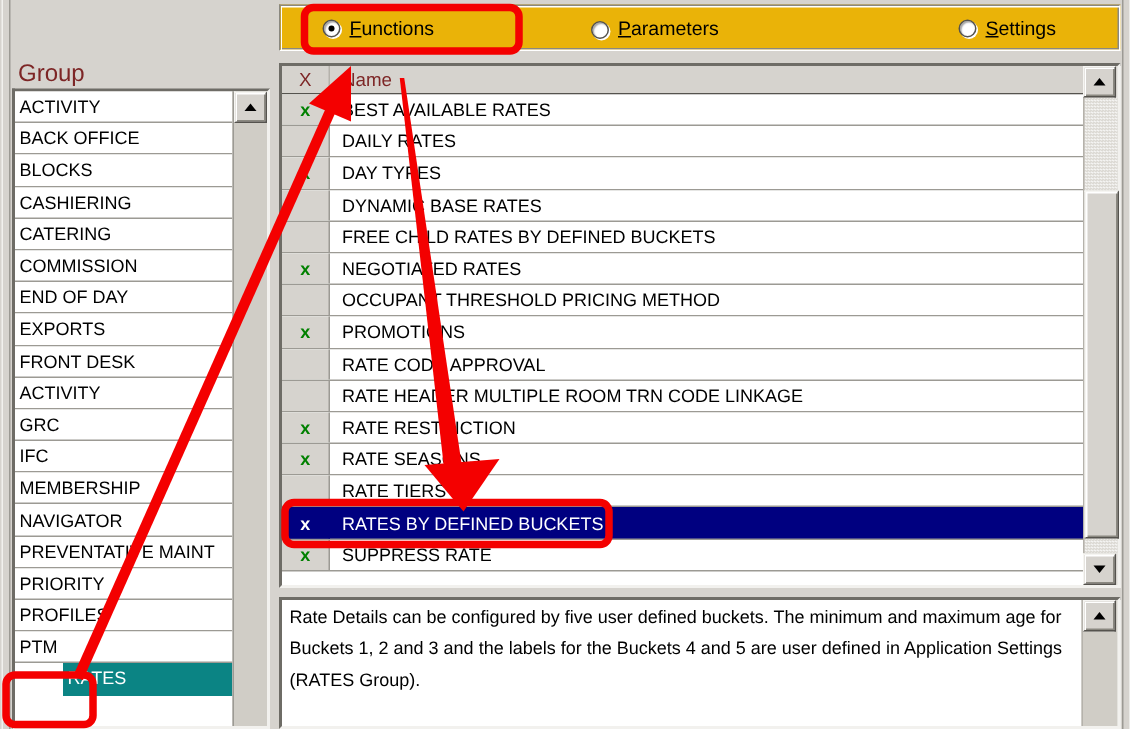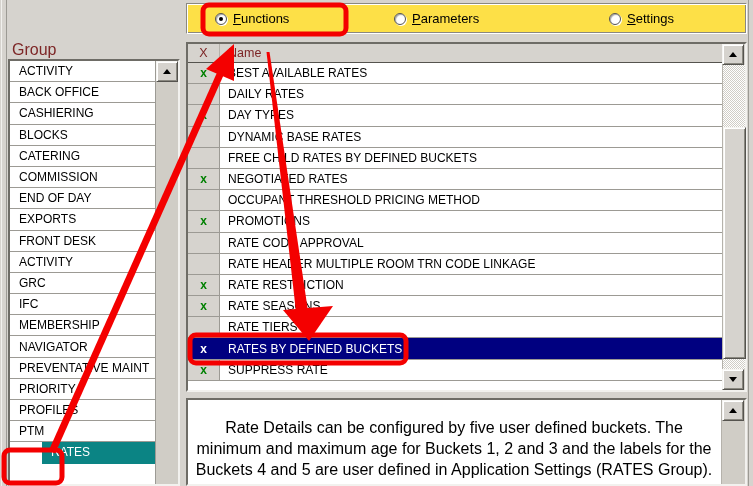--- a/index.html
+++ b/index.html
@@ -10,38 +10,38 @@
     -webkit-font-smoothing:none;
   }
   
   .frame-left { position:absolute; left:1px; top:0; width:4px; height:486px;
     border-left:1px solid #f2f1ee; border-right:1px solid #9c9a94; }
   .frame-right { position:absolute; left:748px; top:0; width:4px; height:486px;
     border-left:1px solid #9c9a94; border-right:1px solid #f2f1ee; }
 
   
   .radio-bar { position:absolute; left:186px; top:3px; width:561px; height:31px;
-    box-sizing:border-box; background:#fde047;
+    box-sizing:border-box; background:#eab308;
     border:1px solid; border-color:#8a8880 #fff #fff #8a8880;
     box-shadow: inset 1px 1px 0 #fff, inset -1px -1px 0 #8a8880; }
   .radio { position:absolute; top:7px; display:flex; align-items:center; gap:6px; cursor:default; }
   .rb { width:12px; height:12px; border-radius:50%; background:#fff; box-sizing:border-box;
     border:1px solid #55534e; box-shadow: inset 1px 1px 1px rgba(0,0,0,.35), 1px 1px 0 #fff; position:relative; }
   .rb .dot { position:absolute; left:3px; top:3px; width:4px; height:4px; border-radius:50%; background:#000; }
   .rlabel { display:inline-block; font-size:13px; color:#000; }
   .rlabel::first-letter { text-decoration:underline; }
 
   
   .group-label { position:absolute; left:12px; top:41px; color:#7d2626; font-size:16px; }
   .listbox { position:absolute; left:8px; top:59px; width:172px; height:427px;
     box-sizing:border-box; background:#d6d3ce;
     border:2px solid; border-color:#6e6c66 #f2f1ee #f2f1ee #6e6c66; }
   .list-items { position:absolute; left:0; top:0; width:145px; height:100%; background:#fff; overflow:hidden; }
   .list-item { height:21.2px; box-sizing:border-box; border-bottom:1px solid #9c9a94;
-    font-size:12px; color:#000; display:flex; align-items:center; padding-left:9px;
+    font-size:12px; color:#000; display:flex; align-items:center; padding-left:3px;
     background:#fff; white-space:nowrap; overflow:hidden; }
   .list-item.sel { background:#0b8484; color:#fff; border-bottom-color:#0b8484;margin-left:32px; }
   .list-scroll { position:absolute; right:0; top:0; width:22px; height:100%;
     background:#d0cdc6; border-left:1px solid #9c9a94; }
 
   
   .sbtn { width:22px; height:21px; background:#d6d3ce; box-sizing:border-box;
     border:1px solid; border-color:#f6f5f2 #55534e #55534e #f6f5f2;
     box-shadow: inset 1px 1px 0 #fff, inset -1px -1px 0 #8a8880;
     display:flex; align-items:center; justify-content:center; }
@@ -74,58 +74,58 @@
     background-image:conic-gradient(#ffffff 25%, #d0cdc6 0 50%, #ffffff 0 75%, #d0cdc6 0);
     background-size:2px 2px; border-left:1px solid #b5b2ab; }
   .ts-thumb { position:absolute; left:0; top:62px; width:23px; height:232px; box-sizing:border-box;
     background:#d6d3ce; border:1px solid; border-color:#f6f5f2 #55534e #55534e #f6f5f2;
     box-shadow: inset 1px 1px 0 #fff, inset -1px -1px 0 #8a8880; }
 
   
   .desc-panel { position:absolute; left:186px; top:398px; width:561px; height:88px;
     box-sizing:border-box; background:#fff;
     border:2px solid; border-color:#6e6c66 #f2f1ee #f2f1ee #6e6c66; }
-  .desc-text { position:absolute; left:5px; top:17px; width:522px;
-    font-size:16px; line-height:21px; color:#000;text-align:center; }
+  .desc-text { position:absolute; left:5px; top:1px; width:522px;
+    font-size:12px; line-height:21px; color:#000; }
   .desc-scroll { position:absolute; right:0; top:0; width:23px; height:100%;
     background:#d0cdc6; border-left:1px solid #b5b2ab; }
 
   
   .overlay { position:absolute; left:0; top:0; z-index:50; pointer-events:none; }
 </style>
 </head>
 <body>
 
 <div class="frame-left"></div>
 <div class="frame-right"></div>
 
 <div class="radio-bar" id="radioBar">
     <div class="radio" style="left: 28px;">
       <span class="rb">
         <span class="dot"></span>
       </span>
       <span class="rlabel">Functions</span>
     </div>
-    <div class="radio" style="left: 207px;">
+    <div class="radio" style="left: 207px; align-items: flex-end;">
       <span class="rb"></span>
       <span class="rlabel">Parameters</span>
     </div>
-    <div class="radio" style="left: 422px;">
+    <div class="radio" style="left: 452px;">
       <span class="rb"></span>
       <span class="rlabel">Settings</span>
     </div>
   </div>
 
 <div class="group-label">Group</div>
 <div class="listbox">
   <div class="list-items" id="groupList">
       <div class="list-item">ACTIVITY</div>
       <div class="list-item">BACK OFFICE</div>
+      <div class="list-item">BLOCKS</div>
       <div class="list-item">CASHIERING</div>
-      <div class="list-item">BLOCKS</div>
       <div class="list-item">CATERING</div>
       <div class="list-item">COMMISSION</div>
       <div class="list-item">END OF DAY</div>
       <div class="list-item">EXPORTS</div>
       <div class="list-item">FRONT DESK</div>
       <div class="list-item">ACTIVITY</div>
       <div class="list-item">GRC</div>
       <div class="list-item">IFC</div>
       <div class="list-item">MEMBERSHIP</div>
       <div class="list-item">NAVIGATOR</div>

